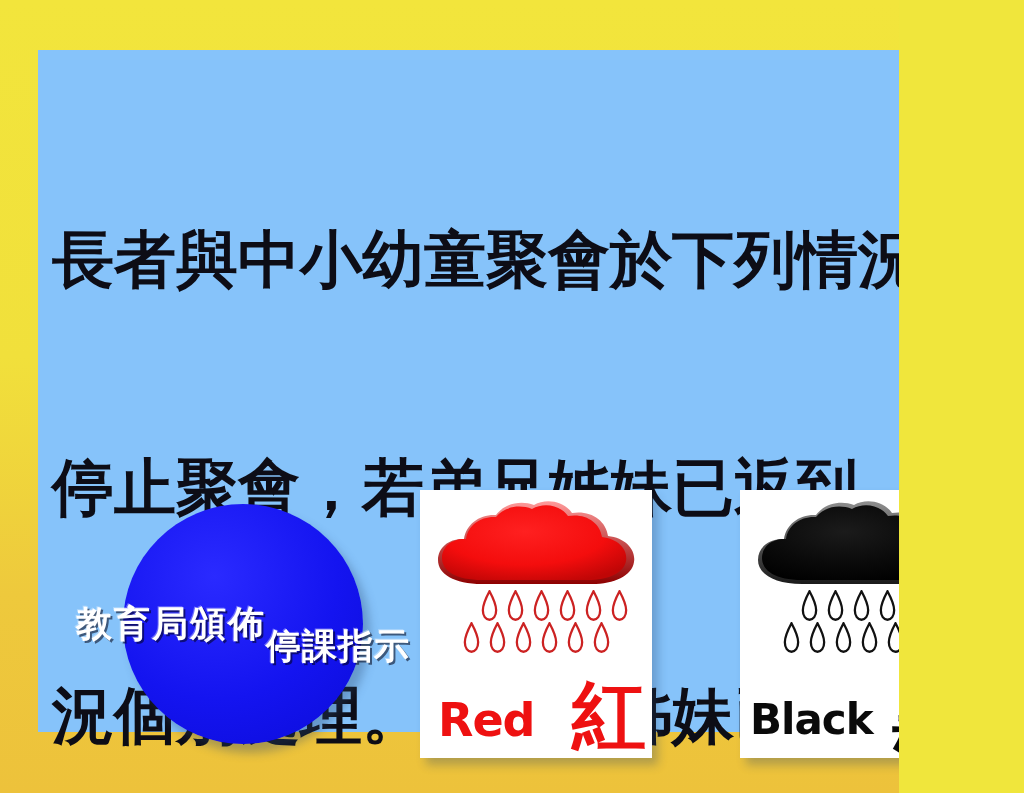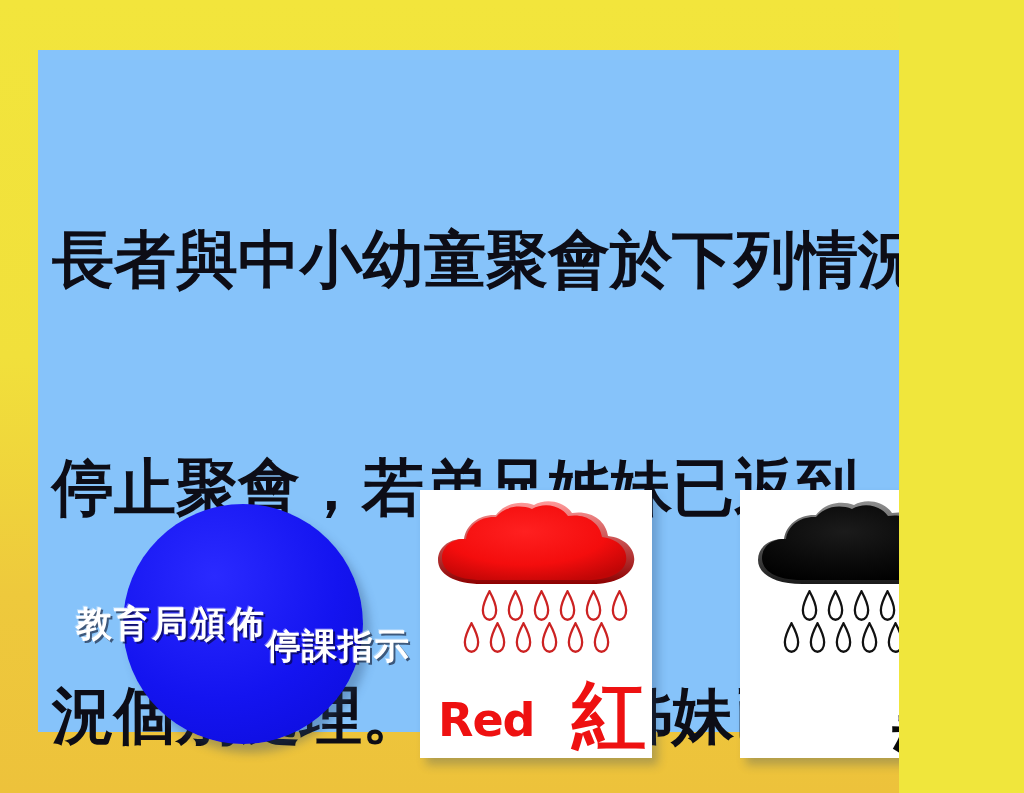--- a/index.html
+++ b/index.html
@@ -263,18 +263,19 @@
             </svg>
           <svg class="drop" viewBox="0 0 20 32">
               <path d="M10 1 C10 1 3 14 3 21 C3 27 6 31 10 31 C14 31 17 27 17 21 C17 14 10 1 10 1 Z" fill="none" stroke="#111111" stroke-width="2.4"></path>
             </svg>
           <svg class="drop" viewBox="0 0 20 32">
               <path d="M10 1 C10 1 3 14 3 21 C3 27 6 31 10 31 C14 31 17 27 17 21 C17 14 10 1 10 1 Z" fill="none" stroke="#111111" stroke-width="2.4"></path>
             </svg>
         </div>
       </div>
       <div class="label-row">
+        <span class="lab-en small black-fg">Black</span>
         <span class="lab-zh black-fg">黑</span>
       </div>
     </div>
 
   </div>
 </div>
 
 </body></html>

